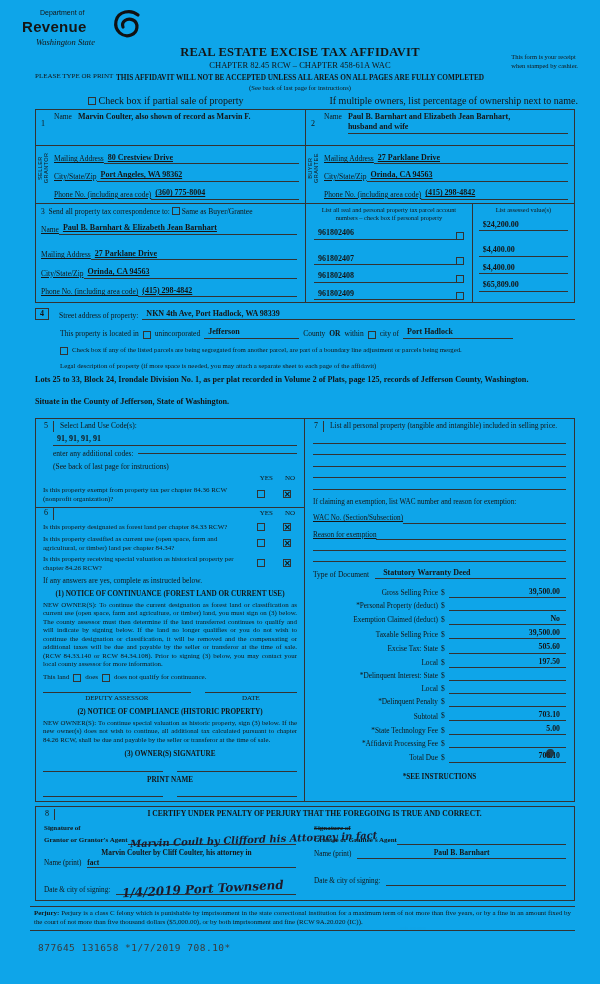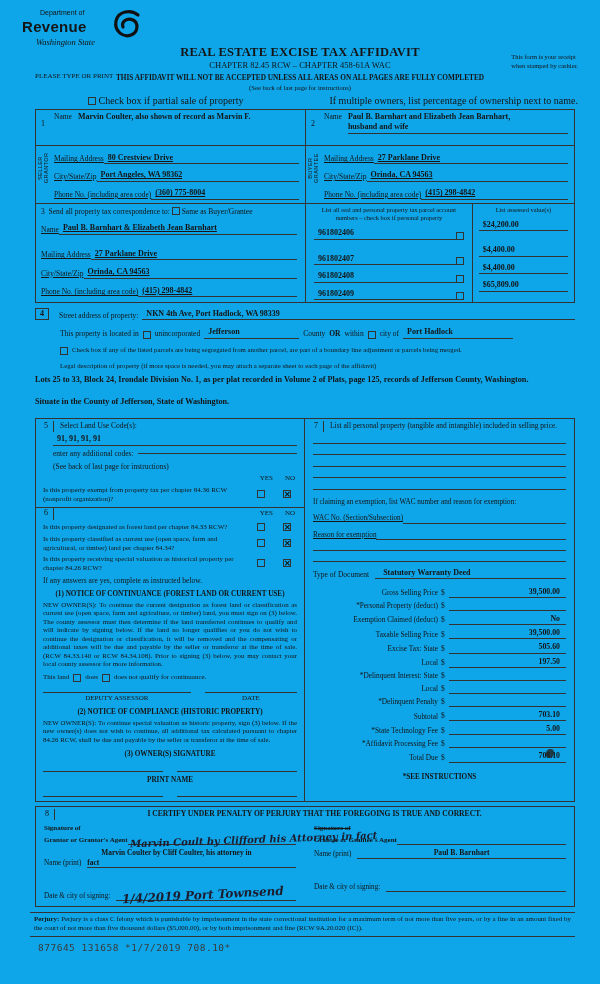--- a/index.html
+++ b/index.html
@@ -108,21 +108,21 @@
   .struck { text-decoration: line-through; text-decoration-thickness: 1px; }
   .sigline { display: flex; align-items: flex-end; gap: 0; }
   .sigline .fl { flex: 1; position: relative; height: 12px; }
   .hand { font-family: "DejaVu Serif", serif; font-style: italic; font-weight: bold; transform: rotate(-2deg); display: inline-block; white-space: nowrap; }
   .sig-script { position: absolute; left: 2px; bottom: -2px; font-size: 10px; color: #1c1c2e; }
   .nprow { display: flex; gap: 6px; margin-top: 3px; align-items: flex-end; font-size: 7.2px; }
   .np-val { flex: 1; border-bottom: 1px solid #333; font-weight: bold; font-size: 7.6px; }
   .np-stack { flex: 1; }
   .np-stack .l1 { font-weight: bold; font-size: 7.4px; padding-left: 14px; }
   .np-stack .l2 { border-bottom: 1px solid #333; font-weight: bold; font-size: 7.4px; }
-  .dcrow { display: flex; gap: 6px; margin-top: 20px; align-items: flex-end; font-size: 7.2px; }
+  .dcrow { display: flex; gap: 6px; margin-top: 14px; align-items: flex-end; font-size: 7.2px; }
   .dc-val { flex: 1; border-bottom: 1px solid #333; position: relative; height: 13px; }
   .hand-lg { position: absolute; left: 6px; bottom: -3px; font-size: 12px; color: #1c1c2e; transform: rotate(-3deg); }
   
   .perjury { margin: 5px 25px 0 30px; border-top: 1px solid #333; border-bottom: 1px solid #333; padding: 2px 4px 3px 4px; font-size: 6.9px; line-height: 1.3; text-align: justify; }
   
   .receipt { position: absolute; left: 38px; bottom: 30px; font-family: "DejaVu Sans Mono", monospace; font-size: 9.5px; color: #3a3a3a; letter-spacing: .5px; }
   .smudge { position: absolute; right: 130px; bottom: 48px; width: 70px; height: 12px; opacity: .18; filter: blur(1px); color:#555; font-size:8px; }
 </style>
 </head>
 <body>

